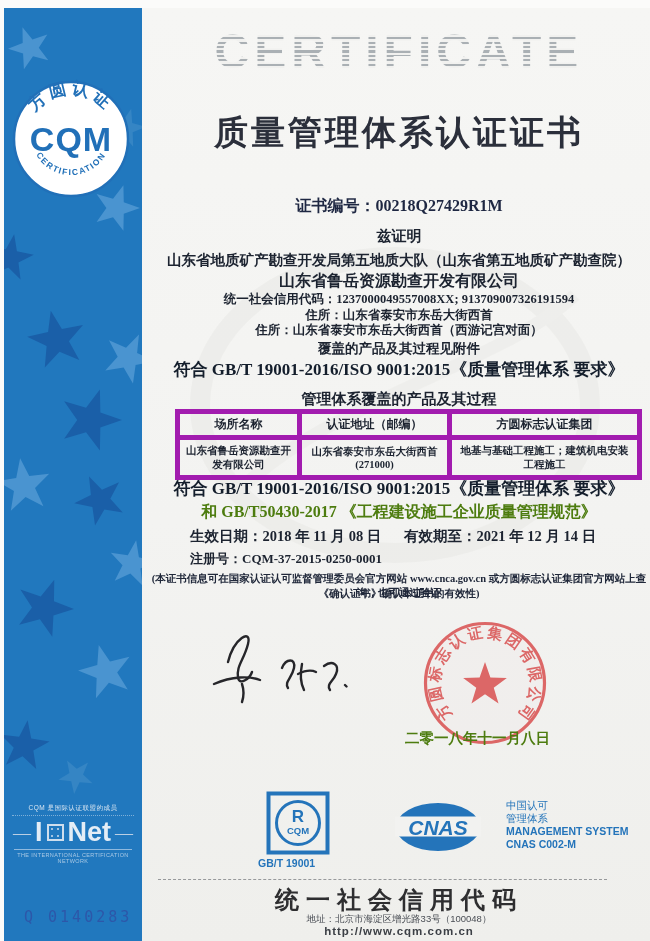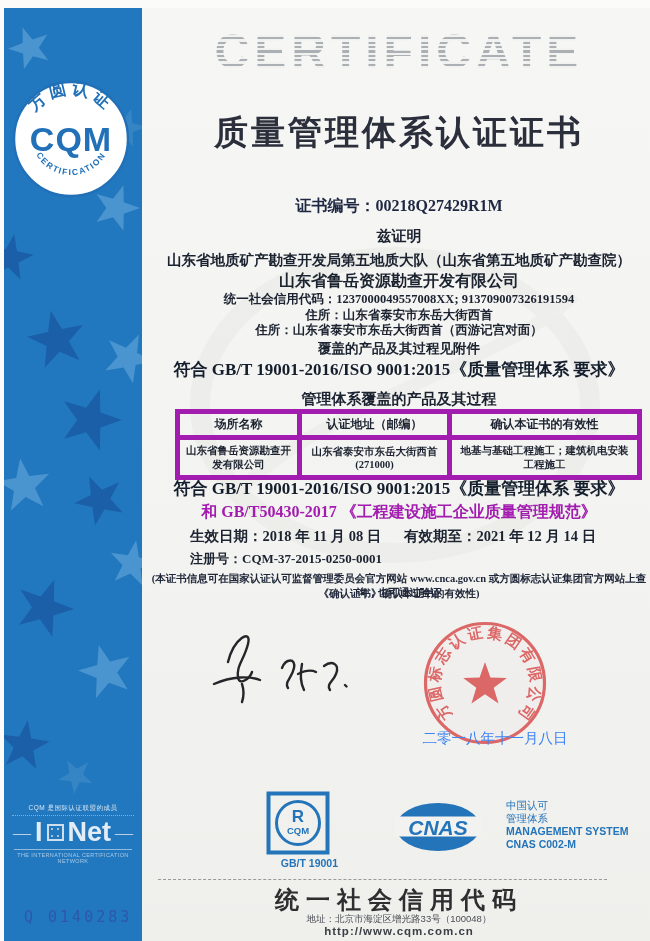--- a/index.html
+++ b/index.html
@@ -45,32 +45,32 @@
   .addr2{top:322px;}
   .attach{top:340px;font-family:"Liberation Sans",sans-serif;font-size:13.5px;font-weight:bold;}
   .std1{top:358px;font-size:17px;font-weight:bold;color:#141e2c;}
   .tbltitle{top:390px;font-family:"Liberation Sans",sans-serif;font-size:15px;font-weight:bold;}
   table.scope{position:absolute;left:175px;top:409px;width:462px;border-collapse:collapse;table-layout:fixed;}
   table.scope th,table.scope td{border:5px solid #a21caf;text-align:center;vertical-align:middle;}
   table.scope th{font-family:"Liberation Sans",sans-serif;font-size:12px;font-weight:bold;height:19px;padding:1px 2px;}
   table.scope td{font-size:10.5px;font-weight:bold;height:31px;padding:2px 4px;}
   .c1{width:122px;}.c2{width:150px;}.c3{width:190px;}
   .std2{top:477px;font-size:17px;font-weight:bold;color:#141e2c;}
-  .std3{top:502px;font-size:16px;font-weight:bold;color:#a21caf;}
+  .std3{top:502px;font-size:16px;font-weight:bold;color:#4d7c0f;}
   .dateL{position:absolute;left:40px;top:527px;font-size:14.5px;font-weight:bold;}
   .dateR{position:absolute;left:254px;top:527px;font-size:14.5px;font-weight:bold;}
   .reg{position:absolute;left:40px;top:550px;font-size:13px;font-weight:bold;}
   .fn1{top:572px;font-size:10.5px;font-weight:bold;color:#20283a;}
   .fn2{top:587px;font-size:10.5px;font-weight:bold;color:#20283a;}
   .signature{position:absolute;left:48px;top:620px;}
   .seal{position:absolute;left:262px;top:610px;opacity:.87;}
-  .issuedate{position:absolute;left:255px;top:729px;width:180px;text-align:center;
-             font-family:"Liberation Sans",sans-serif;font-size:14.5px;font-weight:normal;color:#3b82f6;}
+  .issuedate{position:absolute;left:255px;top:729px;width:180px;text-align:left;
+             font-family:"Liberation Sans",sans-serif;font-size:14.5px;font-weight:bold;color:#4d7c0f;}
   .cqm-mark{position:absolute;left:116px;top:791px;}
-  .cqm-cap{position:absolute;left:108px;top:857px;width:80px;text-align:right;
+  .cqm-cap{position:absolute;left:108px;top:857px;width:80px;text-align:left;
            font-family:"Liberation Sans",sans-serif;font-size:10.5px;font-weight:bold;color:#2474ba;}
   .cnas{position:absolute;left:245px;top:802px;}
   .cnas-text{position:absolute;left:356px;top:799px;font-family:"Liberation Sans",sans-serif;
              font-size:10.5px;color:#2474ba;line-height:13px;}
   .cnas-text .b{font-weight:bold;}
   .divider{position:absolute;left:8px;top:879px;width:449px;border-top:1.5px dashed #97999b;}
   .group{top:884px;font-size:24px;font-weight:bold;letter-spacing:7px;color:#2e2e30;}
   .gaddr{top:913px;font-family:"Liberation Sans",sans-serif;font-size:9.5px;color:#4a4e55;}
   .web{top:925px;font-family:"Liberation Sans",sans-serif;font-size:11.5px;font-weight:bold;
        letter-spacing:1px;color:#3b3f45;}
@@ -222,21 +222,21 @@
   <table class="scope">
     <colgroup>
         <col class="c1">
         <col class="c2">
         <col class="c3">
       </colgroup>
     <thead>
       <tr>
         <th>场所名称</th>
         <th>认证地址（邮编）</th>
-        <th>确认本证书的有效性</th>
+        <th>方圆标志认证集团</th>
       </tr>
     </thead>
     <tbody>
       <tr>
         <td>山东省鲁岳资源勘查开发有限公司</td>
         <td>山东省泰安市东岳大街西首 (271000)</td>
         <td>地基与基础工程施工；建筑机电安装工程施工</td>
       </tr>
     </tbody>
   </table>

